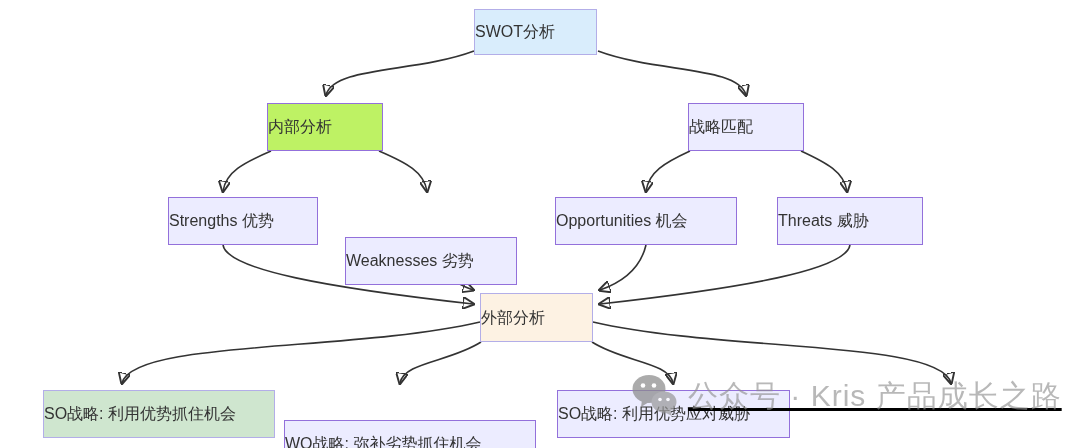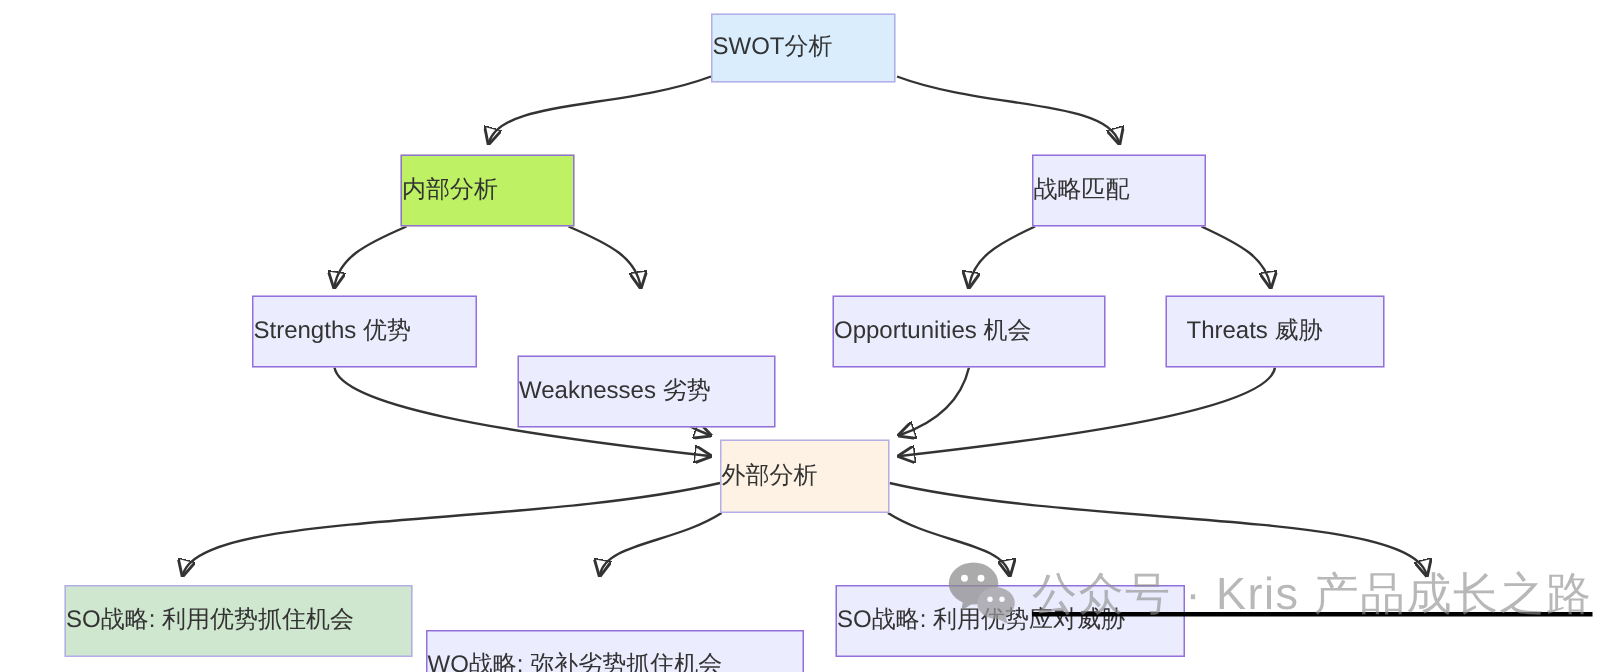--- a/index.html
+++ b/index.html
@@ -72,21 +72,21 @@
     </div>
   <div class="node" style="left: 148px; top: 197px; width: 150px; height: 48px; background: rgb(236, 236, 255); border-color: rgb(147, 112, 219); margin-left: 20px;">
       <span>Strengths 优势</span>
     </div>
   <div class="node" style="left: 345px; top: 197px; width: 172px; height: 48px; background: rgb(236, 236, 255); border-color: rgb(147, 112, 219); margin-top: 40px;">
       <span>Weaknesses 劣势</span>
     </div>
   <div class="node" style="left: 555px; top: 197px; width: 182px; height: 48px; background: rgb(236, 236, 255); border-color: rgb(147, 112, 219);">
       <span>Opportunities 机会</span>
     </div>
-  <div class="node" style="left: 777px; top: 197px; width: 146px; height: 48px; background: rgb(236, 236, 255); border-color: rgb(147, 112, 219); padding-left: 13px;">
+  <div class="node" style="left: 777px; top: 197px; width: 146px; height: 48px; background: rgb(236, 236, 255); border-color: rgb(147, 112, 219);">
       <span>Threats 威胁</span>
     </div>
   <div class="node" style="left: 480px; top: 293px; width: 113px; height: 49px; background: rgb(253, 242, 227); border-color: rgb(179, 174, 232);">
       <span>外部分析</span>
     </div>
   <div class="node" style="left: 3px; top: 390px; width: 232px; height: 48px; background: rgb(207, 230, 207); border-color: rgb(179, 174, 232); margin-left: 40px;">
       <span>SO战略: 利用优势抓住机会</span>
     </div>
   <div class="node" style="left: 284px; top: 390px; width: 252px; height: 48px; background: rgb(236, 236, 255); border-color: rgb(147, 112, 219); margin-top: 30px;">
       <span>WO战略: 弥补劣势抓住机会</span>

